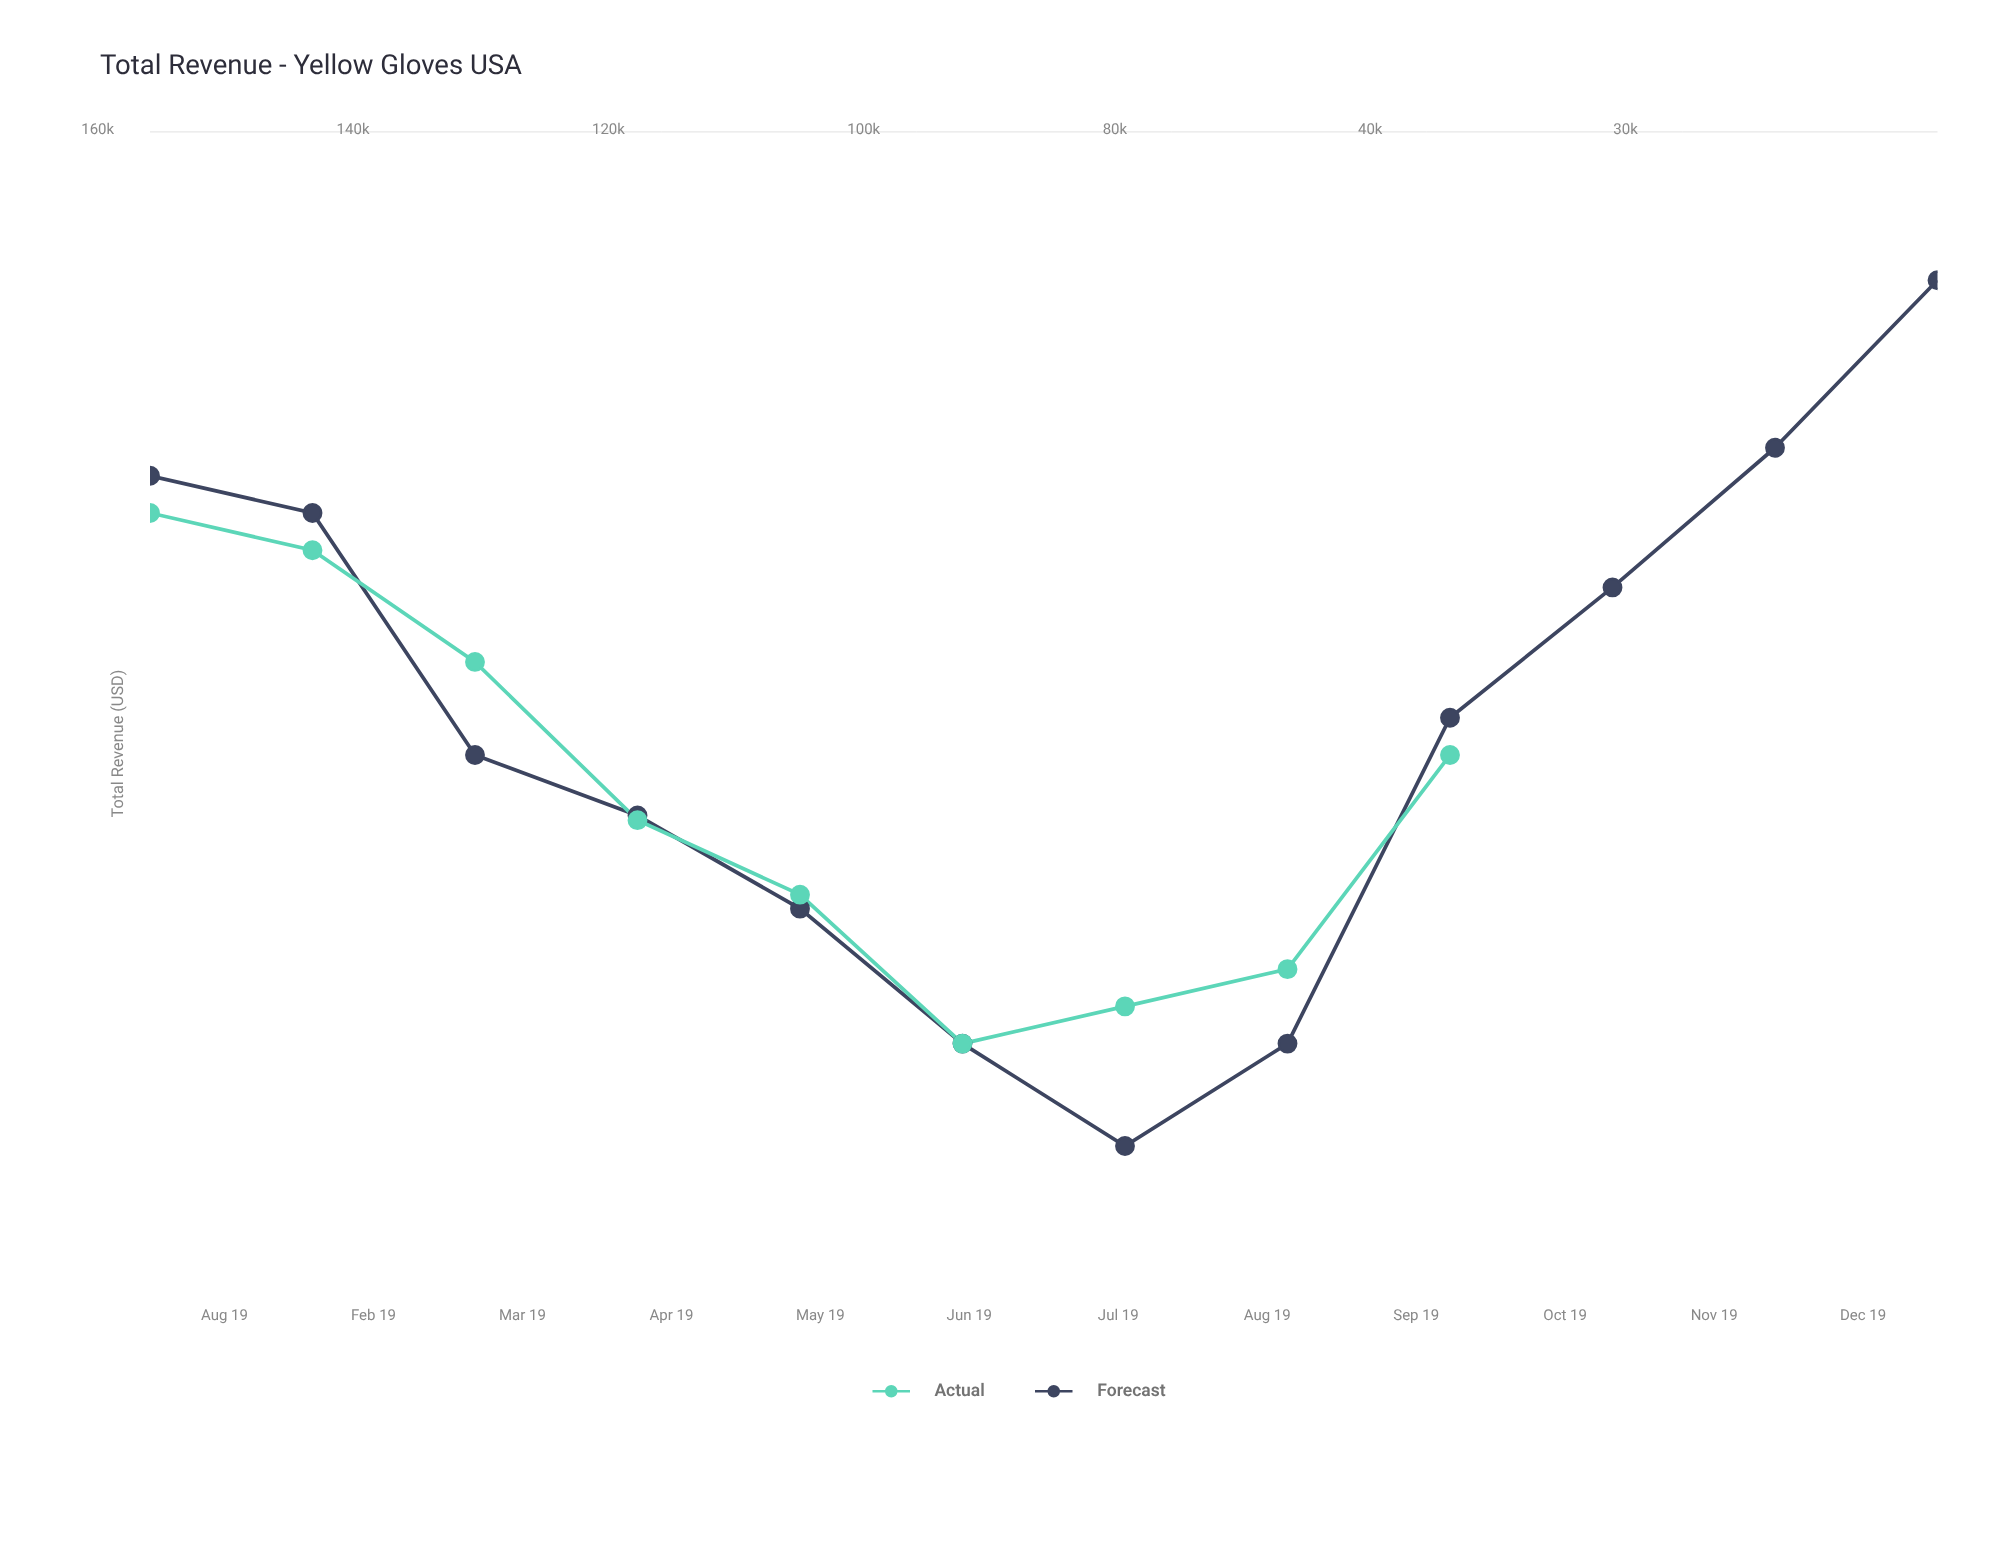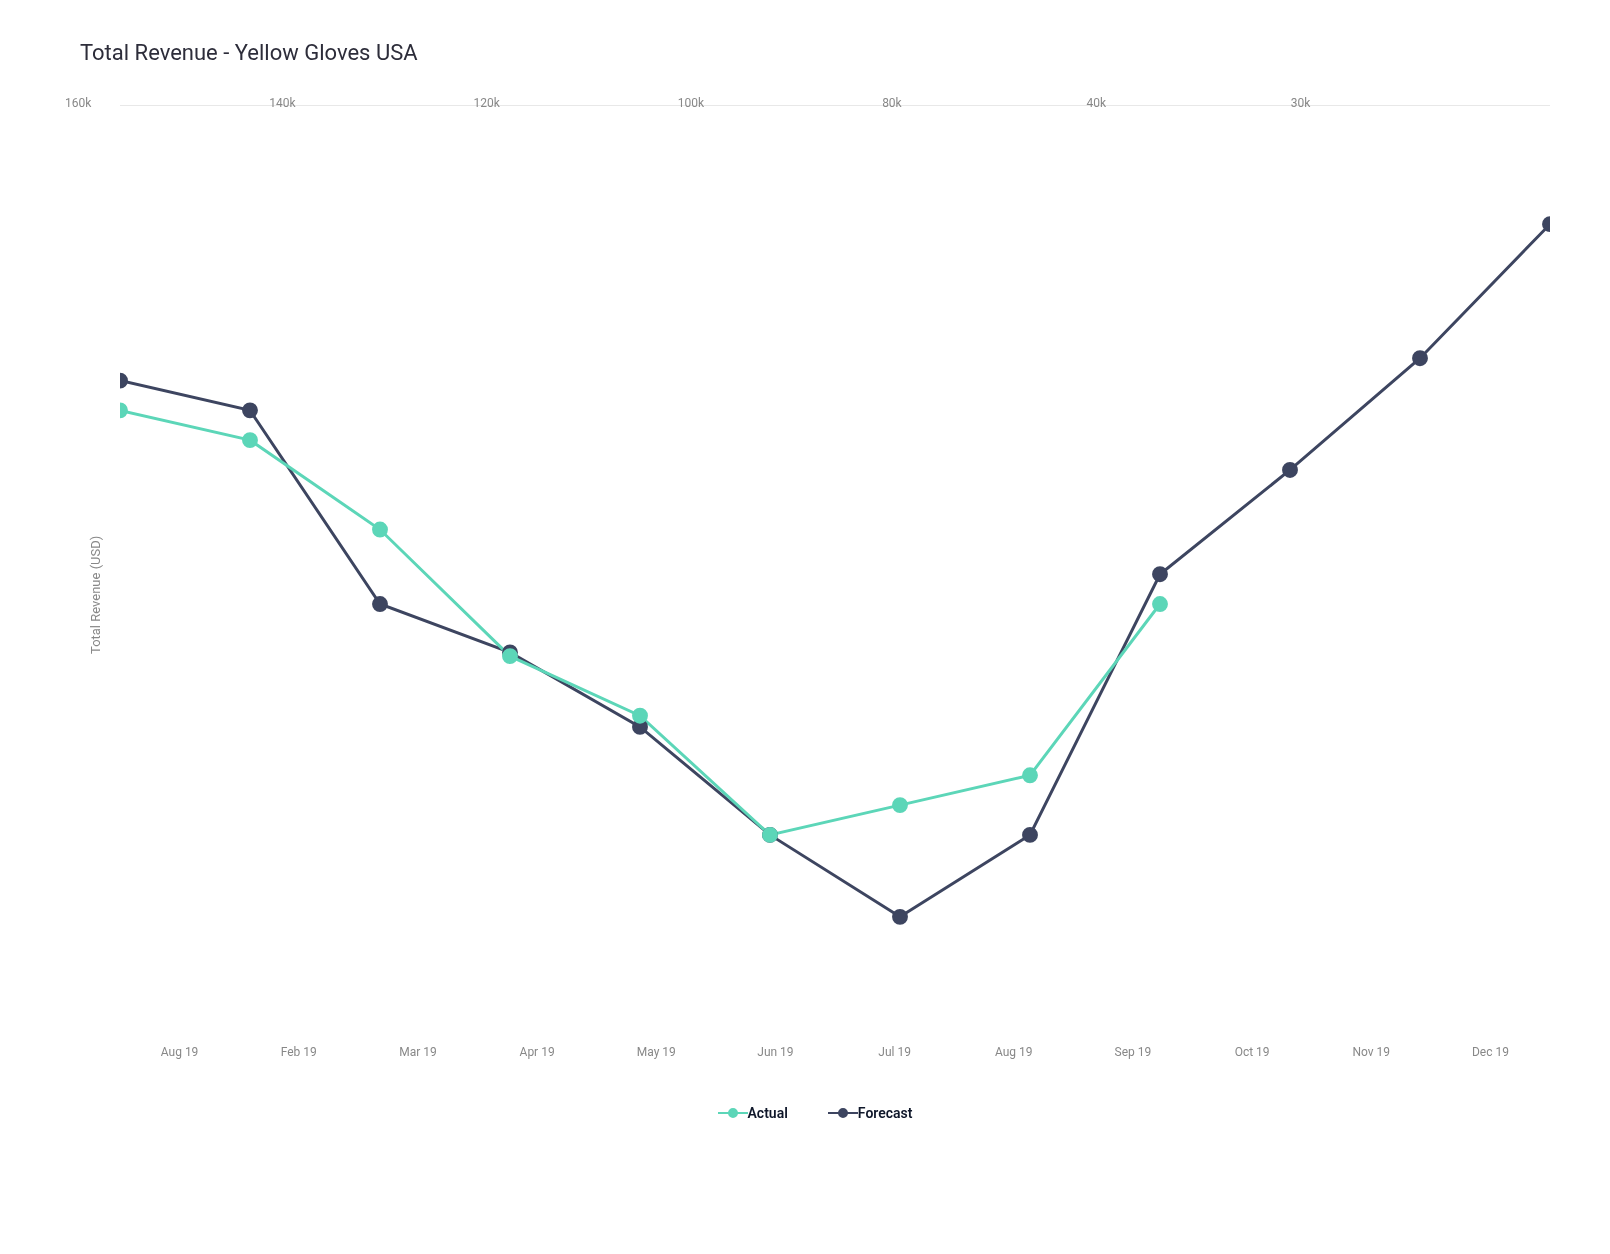--- a/index.html
+++ b/index.html
@@ -90,24 +90,24 @@
     .legend {
       display: flex;
       justify-content: center;
       align-items: center;
       gap: 40px;
       margin-top: 20px;
     }
     .legend-item {
       display: flex;
       align-items: center;
-      gap: 0;
+      gap: 20px;
       font-size: 14px;
       font-weight: 600;
-      color: #0f172a;
+      color: #737373;
     }
     .legend-line {
       width: 30px;
       height: 2px;
       position: relative;
       display: flex;
       align-items: center;
       justify-content: center;
     }
     .legend-line::before {

